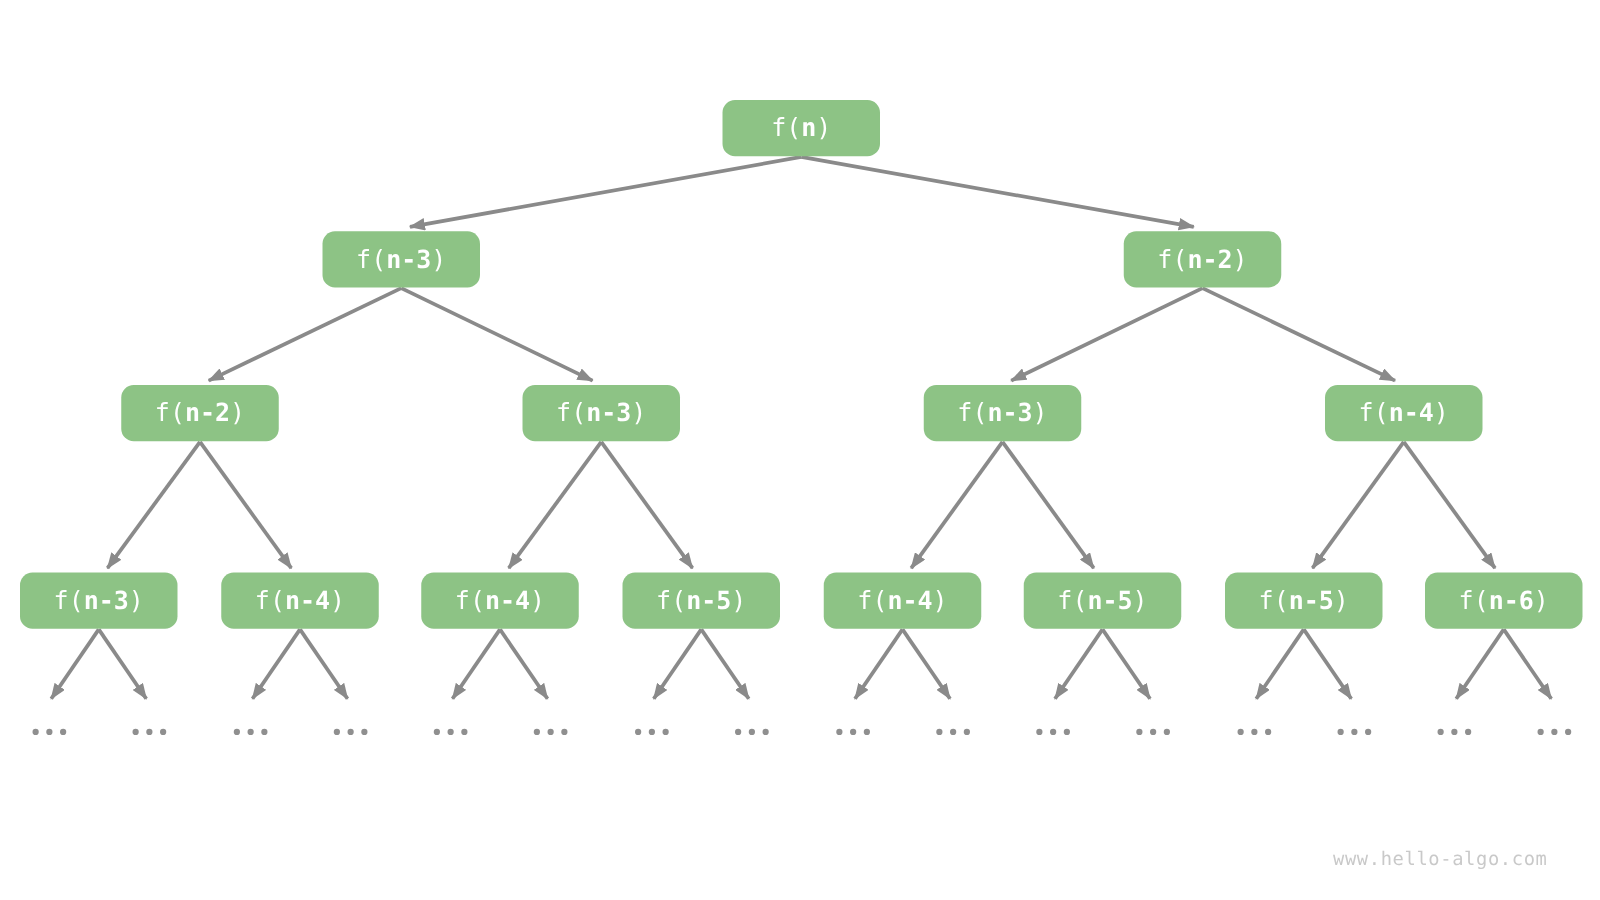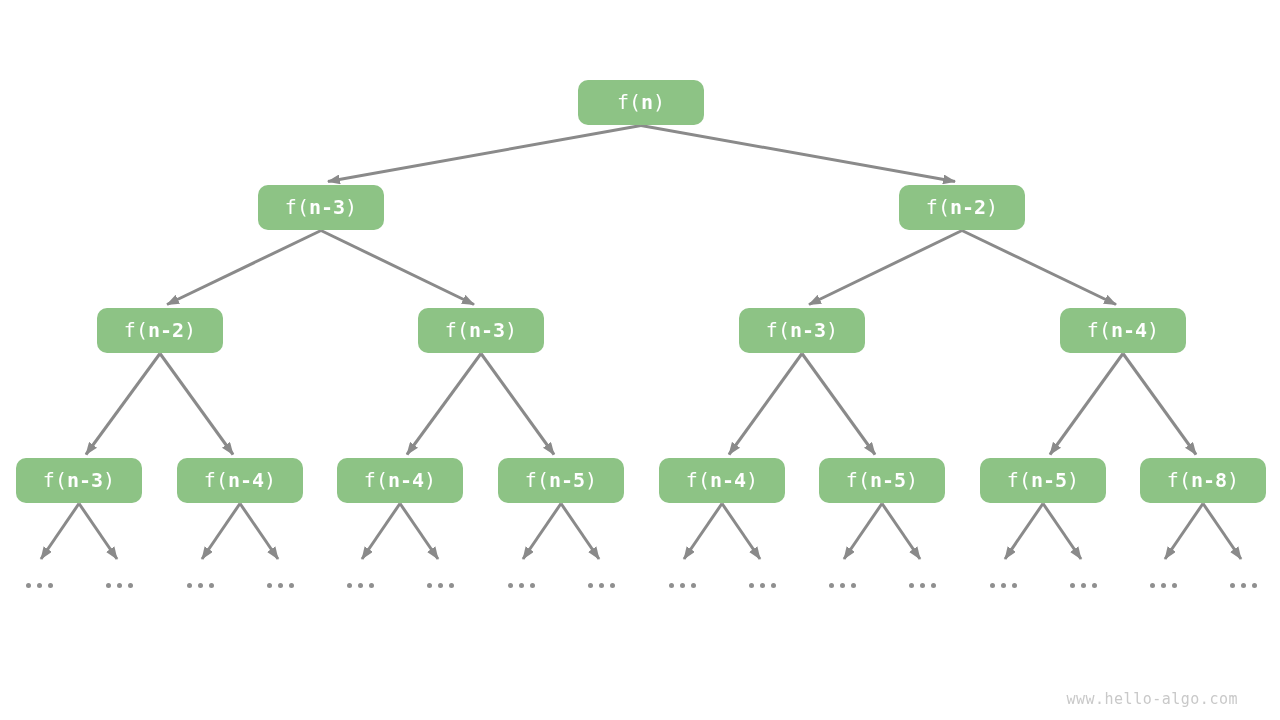--- a/index.html
+++ b/index.html
@@ -40,21 +40,20 @@
   .dotrow i{
     display:block;width:5px;height:5px;border-radius:50%;
     background:var(--dot);
   }
   .watermark{
     position:absolute;
     right:42px;top:678px;
     font-size:15px;
     color:var(--wm);
     letter-spacing:0.5px;
-    margin-top:12px;
   }
 </style>
 </head>
 <body>
 
 <div class="stage">
   <svg class="edges" id="edges" width="1280" height="720" aria-hidden="true">
     <defs>
       <marker id="arrowhead" markerWidth="13" markerHeight="10" refX="12" refY="5" orient="auto" markerUnits="userSpaceOnUse">
         <path d="M0,0 L13,5 L0,10 Z" class="arrowfill"></path>
@@ -100,21 +99,21 @@
       <div class="node" style="left: 418px; top: 307.5px; width: 126px; height: 45px;"><span class="pre">f(</span><span class="arg">n-3</span><span class="suf">)</span></div>
       <div class="node" style="left: 739px; top: 307.5px; width: 126px; height: 45px;"><span class="pre">f(</span><span class="arg">n-3</span><span class="suf">)</span></div>
       <div class="node" style="left: 1060px; top: 307.5px; width: 126px; height: 45px;"><span class="pre">f(</span><span class="arg">n-4</span><span class="suf">)</span></div>
       <div class="node" style="left: 16px; top: 457.5px; width: 126px; height: 45px;"><span class="pre">f(</span><span class="arg">n-3</span><span class="suf">)</span></div>
       <div class="node" style="left: 177px; top: 457.5px; width: 126px; height: 45px;"><span class="pre">f(</span><span class="arg">n-4</span><span class="suf">)</span></div>
       <div class="node" style="left: 337px; top: 457.5px; width: 126px; height: 45px;"><span class="pre">f(</span><span class="arg">n-4</span><span class="suf">)</span></div>
       <div class="node" style="left: 498px; top: 457.5px; width: 126px; height: 45px;"><span class="pre">f(</span><span class="arg">n-5</span><span class="suf">)</span></div>
       <div class="node" style="left: 659px; top: 457.5px; width: 126px; height: 45px;"><span class="pre">f(</span><span class="arg">n-4</span><span class="suf">)</span></div>
       <div class="node" style="left: 819px; top: 457.5px; width: 126px; height: 45px;"><span class="pre">f(</span><span class="arg">n-5</span><span class="suf">)</span></div>
       <div class="node" style="left: 980px; top: 457.5px; width: 126px; height: 45px;"><span class="pre">f(</span><span class="arg">n-5</span><span class="suf">)</span></div>
-      <div class="node" style="left: 1140px; top: 457.5px; width: 126px; height: 45px;"><span class="pre">f(</span><span class="arg">n-8</span><span class="suf">)</span></div>
+      <div class="node" style="left: 1140px; top: 457.5px; width: 126px; height: 45px;"><span class="pre">f(</span><span class="arg">n-6</span><span class="suf">)</span></div>
     </div>
   <div id="dots">
       <div class="dotrow" title="..." style="left: 26px; top: 583px;">
         <i></i>
         <i></i>
         <i></i>
       </div>
       <div class="dotrow" title="..." style="left: 106px; top: 583px;">
         <i></i>
         <i></i>

